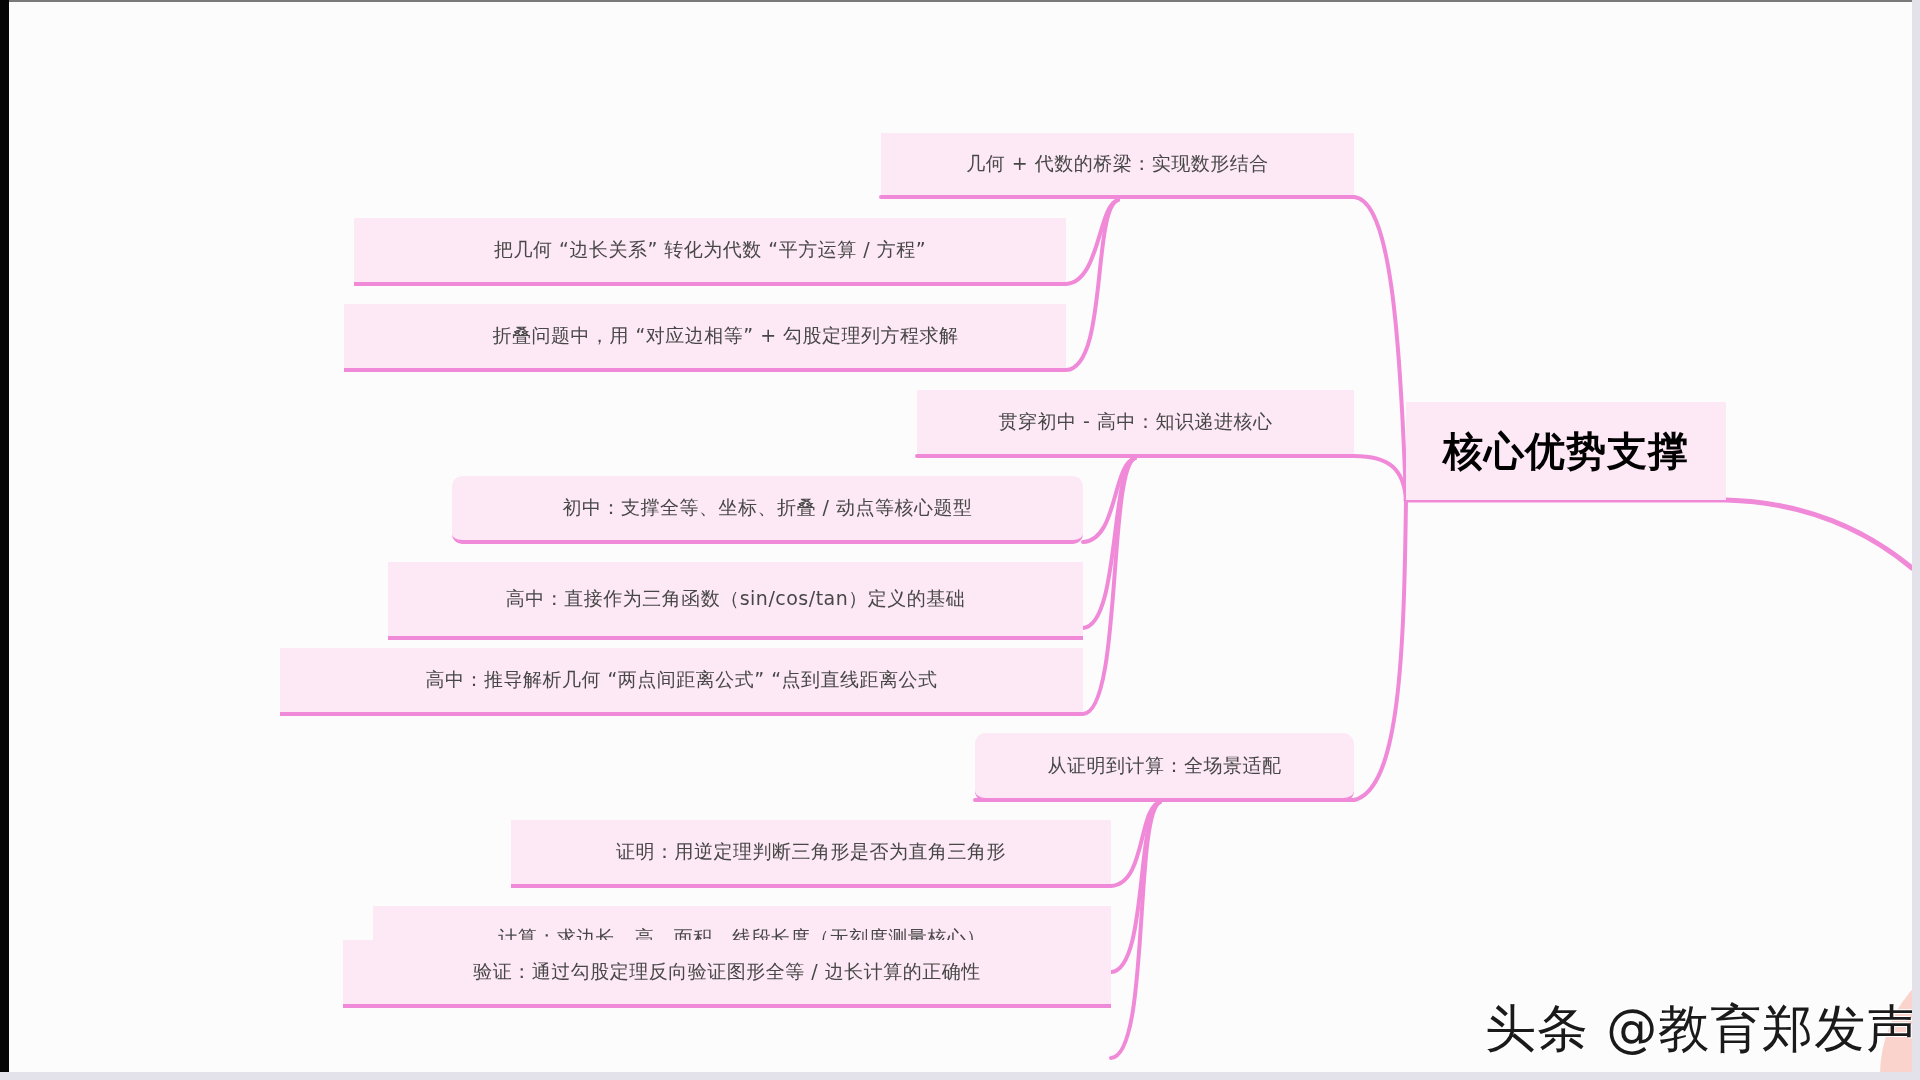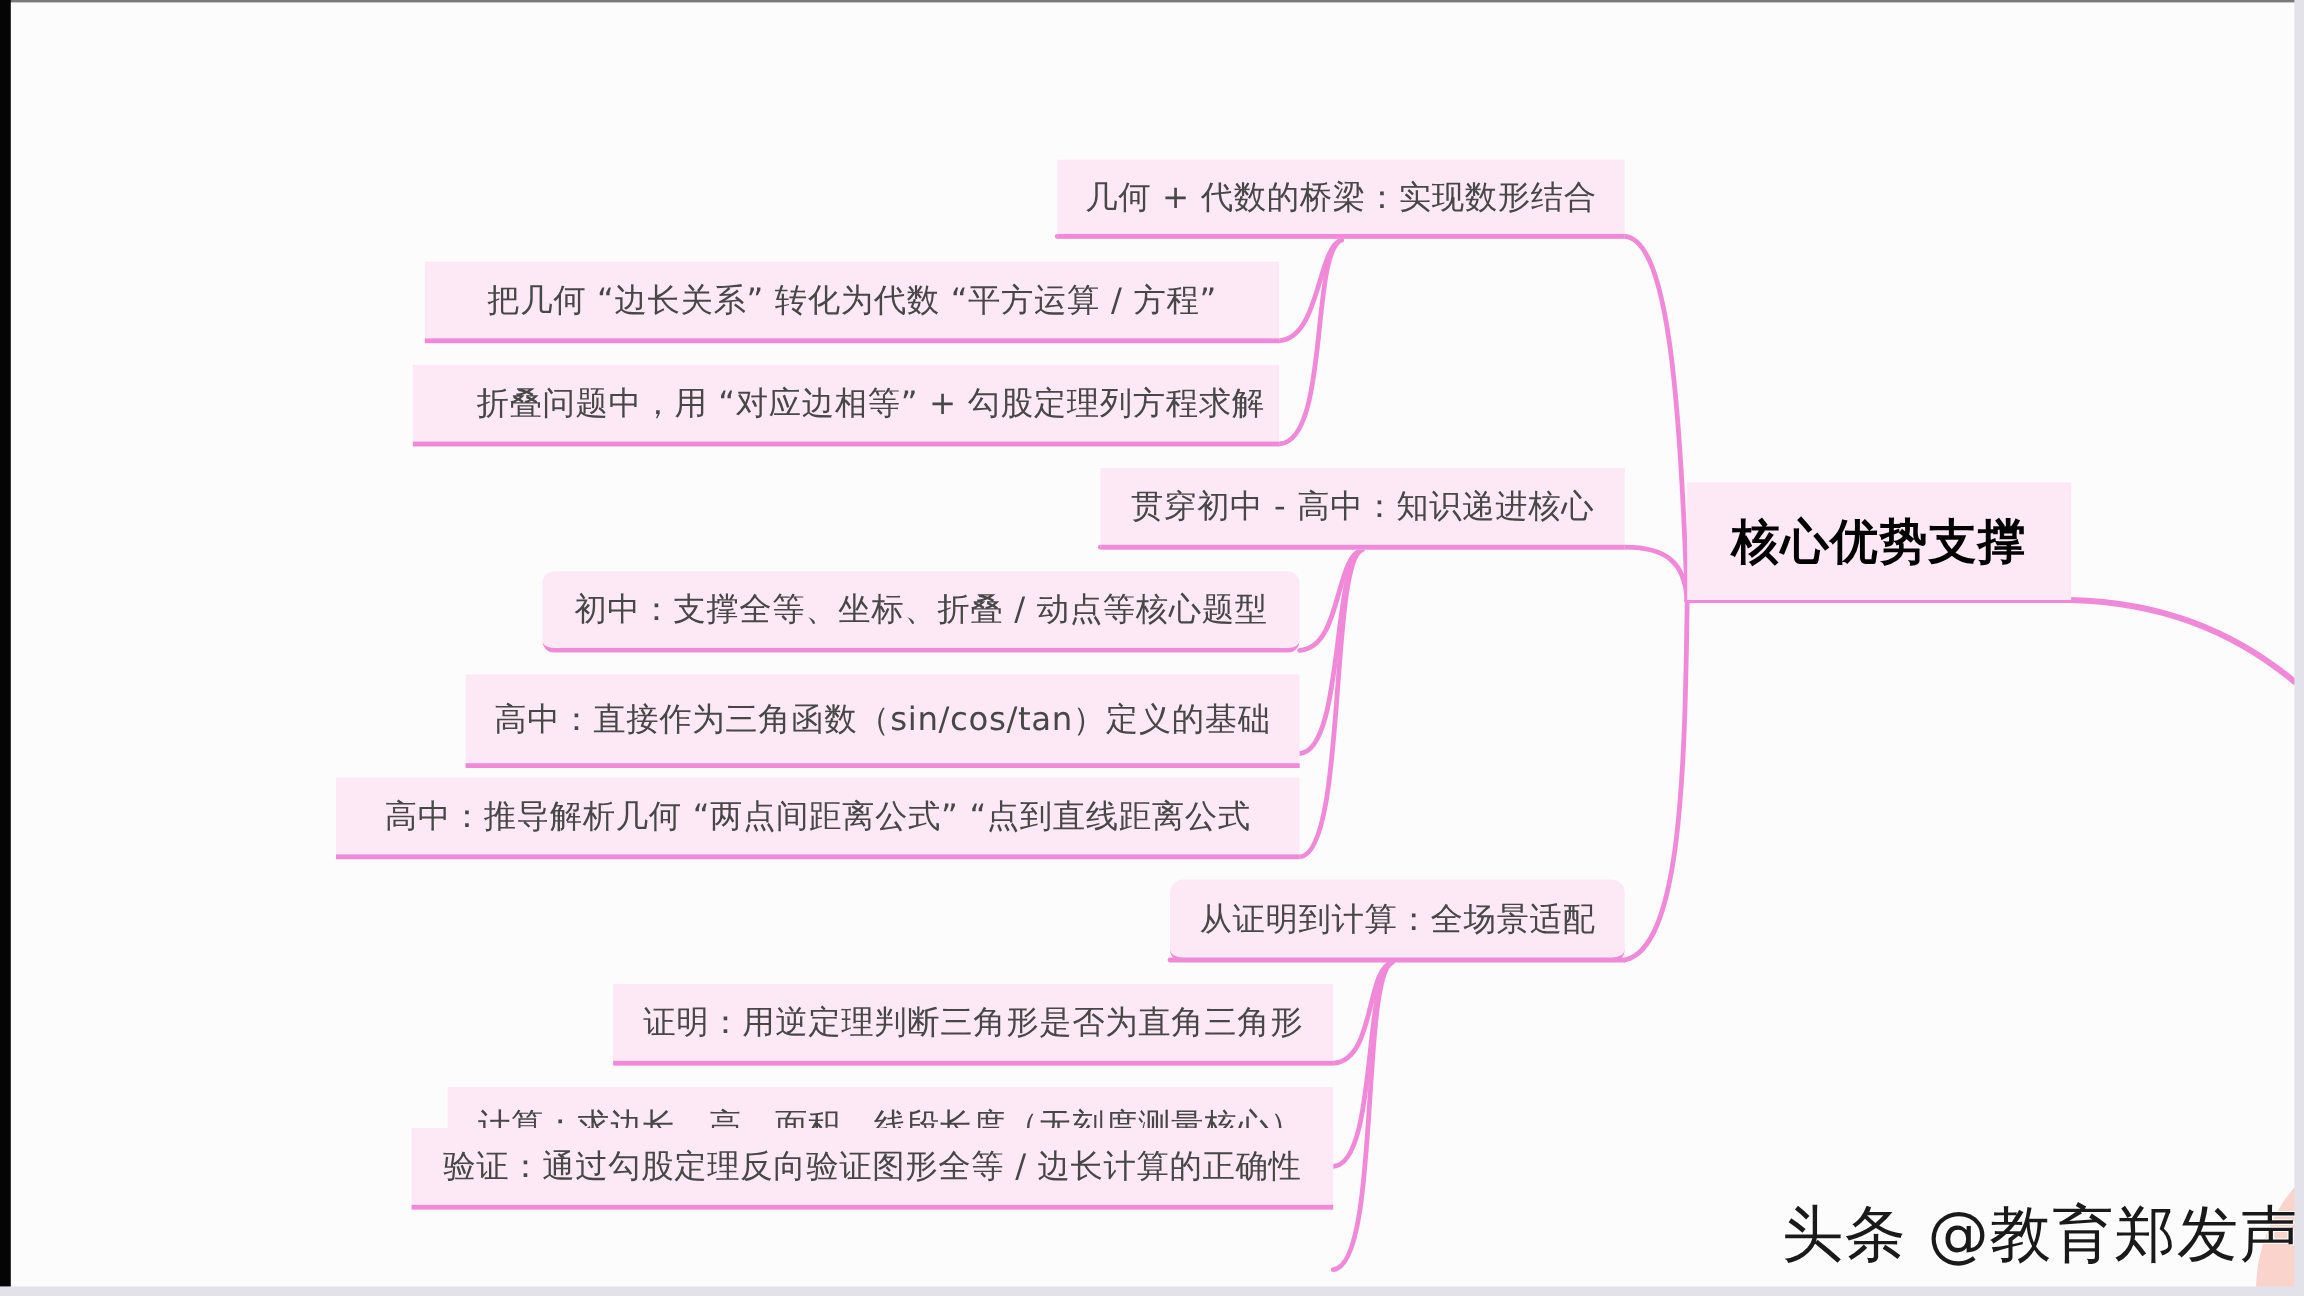--- a/index.html
+++ b/index.html
@@ -15,21 +15,21 @@
   .deco-circle {
     position:absolute; left:1880px; top:945px; width:260px; height:260px;
     border-radius:50%; background:#f9d3cc;
   }
   svg.links { position:absolute; left:0; top:0; width:1920px; height:1080px; }
   .node {
     position:absolute; background:#fde8f5; color:#474747;
     border-bottom:4px solid #f08ad8;
     box-sizing:border-box; white-space:nowrap;
     display:flex; align-items:center; justify-content:center;
-    font-size:27px; letter-spacing:0.5px;
+    font-size:19px; letter-spacing:0.5px;
   }
   .root {
     position:absolute; background:#fde8f5; color:#000000;
     box-sizing:border-box; display:flex; align-items:center; justify-content:center;
     font-size:40px; font-weight:bold; letter-spacing:1px;
   }
   .watermark {
     position:absolute; left:1485px; top:995px; font-size:51px; color:#1a1a1a;
     letter-spacing:1px; white-space:nowrap;
     text-shadow: 1px 1px 0 #ffffff, -1px -1px 0 #ffffff;

